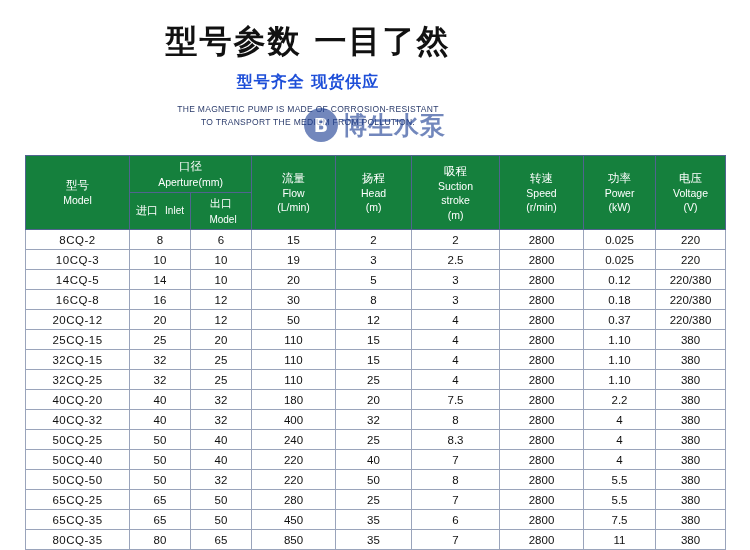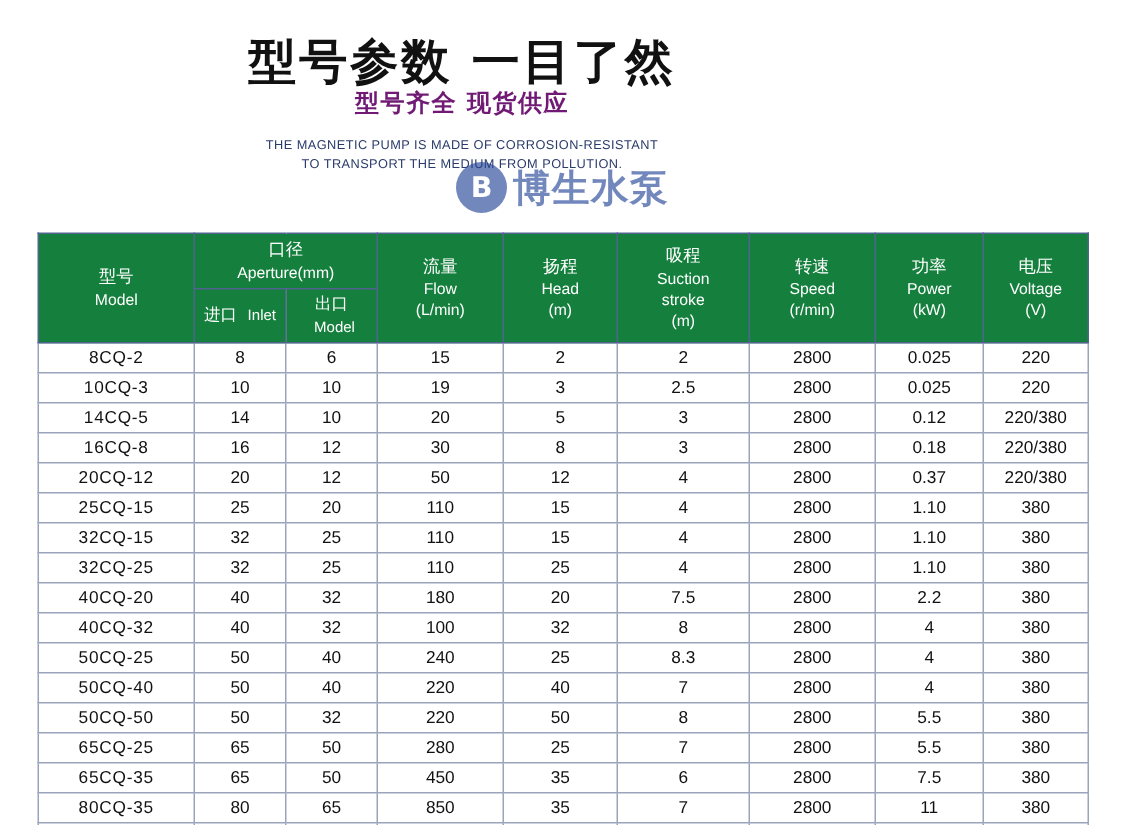--- a/index.html
+++ b/index.html
@@ -29,22 +29,23 @@
     font-size: 32px;
     font-weight: bold;
     color: #111111;
     letter-spacing: 2px;
     line-height: 1.1;
   }
   .sub-title {
     font-family: "DejaVu Sans", sans-serif;
     font-size: 16px;
     font-weight: bold;
-    color: #701a75;
+    color: #1d4ed8;
     letter-spacing: 1px;
+    margin-top: 13px;
   }
   .eng-lines {
     margin-top: 10px;
     color: #2a3b6b;
     font-size: 8.5px;
     line-height: 1.55;
     letter-spacing: 0.3px;
     font-family: "Liberation Sans", sans-serif;
   }
   
@@ -336,21 +337,21 @@
           <td>20</td>
           <td>7.5</td>
           <td>2800</td>
           <td>2.2</td>
           <td>380</td>
         </tr>
         <tr>
           <td class="model">40CQ-32</td>
           <td>40</td>
           <td>32</td>
-          <td>100</td>
+          <td>400</td>
           <td>32</td>
           <td>8</td>
           <td>2800</td>
           <td>4</td>
           <td>380</td>
         </tr>
         <tr>
           <td class="model">50CQ-25</td>
           <td>50</td>
           <td>40</td>

